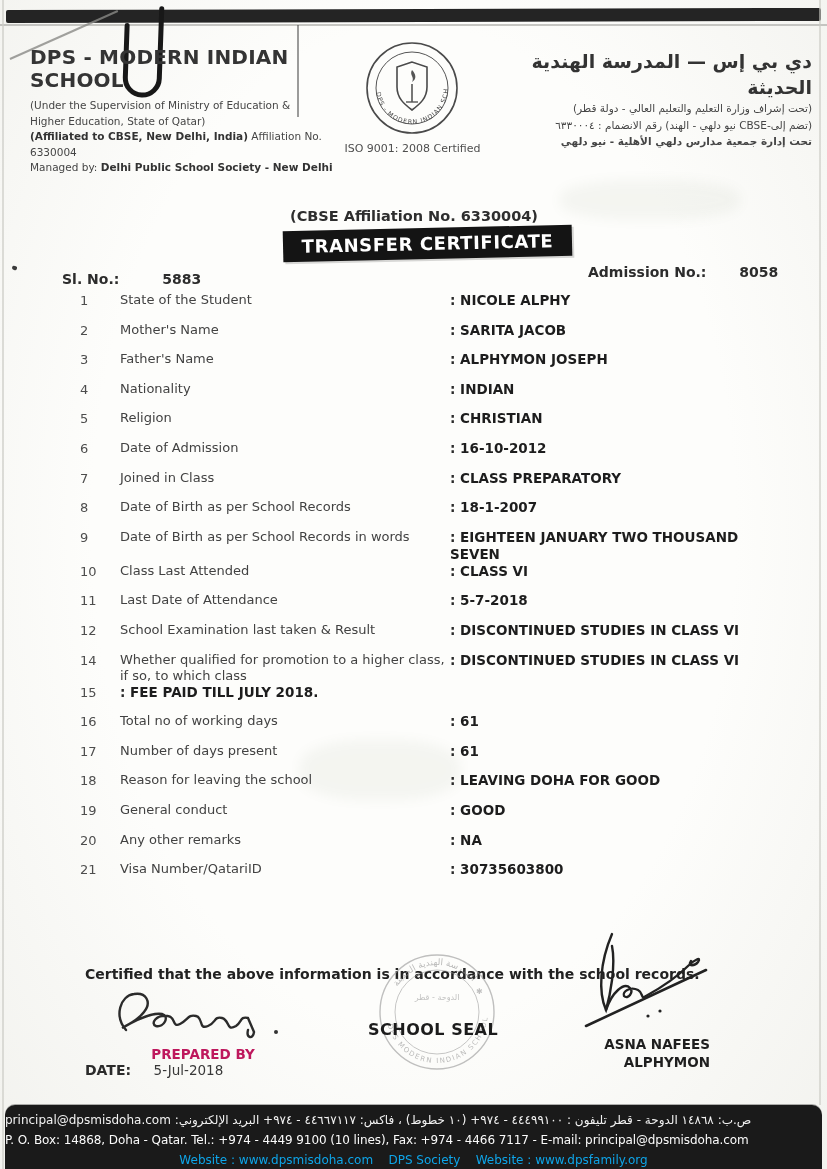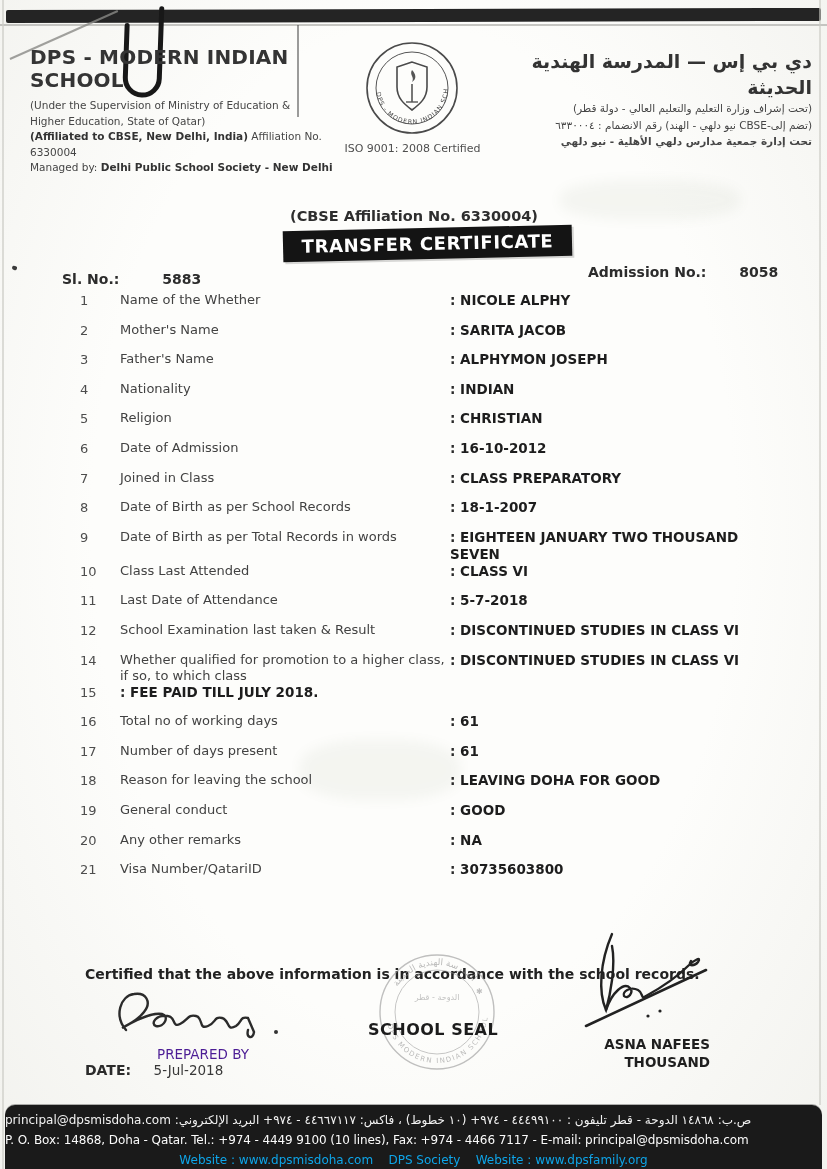--- a/index.html
+++ b/index.html
@@ -45,21 +45,21 @@
   .rows{left:80px;top:292px;width:714px;display:flex;flex-direction:column;}
   .frow{display:grid;grid-template-columns:40px 330px auto;min-height:29.6px;align-items:start;}
   .row-no{font-size:13px;color:#4d4d4d;padding-top:1px;}
   .row-label{font-size:13px;color:#424242;line-height:16px;white-space:pre-line;}
   .row-value{font-size:13.5px;font-weight:bold;color:#1d1d1d;line-height:17px;white-space:pre-line;max-width:330px;}
   .row-value::before{content:": ";color:#2a2a2a;}
   
   .certified{left:85px;top:966px;font-size:14px;font-weight:bold;color:#222;}
   .sig1{left:112px;top:986px;}
   .sig1-dot{left:274px;top:1030px;width:4px;height:4px;background:#333;border-radius:50%;}
-  .prepared{left:118px;top:1046px;width:170px;text-align:center;font-size:13.5px;font-weight:normal;color:#4c1d95;}
+  .prepared{left:118px;top:1046px;width:170px;text-align:center;font-size:13.5px;font-weight:bold;color:#be185d;}
   .date-row{left:85px;top:1062px;font-size:14px;color:#2b2b2b;}
   .date-row .lbl{font-weight:bold;}
   .date-row .val{font-weight:normal;font-size:13.5px;margin-left:18px;color:#383838;}
   .seal-wrap{left:370px;top:950px;width:134px;height:130px;opacity:.6;}
   .school-seal-label{left:368px;top:1020px;font-size:16px;font-weight:bold;color:#1c1c1c;letter-spacing:.5px;}
   .sig2{left:582px;top:930px;}
   .principal-block{left:580px;top:1036px;width:130px;text-align:right;}
   .principal-name{font-size:13.5px;font-weight:bold;color:#1f1f1f;}
   .principal-title{font-size:13.5px;font-weight:bold;color:#1f1f1f;margin-top:2px;}
   
@@ -132,21 +132,21 @@
   <span class="val">5883</span>
 </div>
 <div class="abs admno">
   <span>Admission No.:</span>
   <span class="val">8058</span>
 </div>
 
 <div class="abs rows">
   <div class="frow">
     <span class="row-no">1</span>
-    <span class="row-label">Name of the Whether</span>
+    <span class="row-label">State of the Student</span>
     <span class="row-value">NICOLE ALPHY</span>
   </div>
 
   <div class="frow">
     <span class="row-no">2</span>
     <span class="row-label">Mother's Name</span>
     <span class="row-value">SARITA JACOB</span>
   </div>
 
   <div class="frow">
@@ -180,21 +180,21 @@
   </div>
 
   <div class="frow">
     <span class="row-no">8</span>
     <span class="row-label">Date of Birth as per School Records</span>
     <span class="row-value">18-1-2007</span>
   </div>
 
   <div class="frow">
     <span class="row-no">9</span>
-    <span class="row-label">Date of Birth as per Total Records in words</span>
+    <span class="row-label">Date of Birth as per School Records in words</span>
     <span class="row-value">EIGHTEEN JANUARY TWO THOUSAND
 SEVEN</span>
   </div>
 
   <div class="frow">
     <span class="row-no">10</span>
     <span class="row-label">Class Last Attended</span>
     <span class="row-value">CLASS VI</span>
   </div>
 
@@ -294,20 +294,20 @@
 
 <svg class="abs sig2" width="132" height="104" viewBox="0 0 132 104">
   <path d="M30,4 C18,32 16,62 24,80 C28,66 34,36 30,16" fill="none" stroke="#222" stroke-width="2.4" stroke-linecap="round"></path>
   <path d="M24,80 C30,62 42,52 48,58 C52,62 46,70 42,66 C40,62 48,56 56,60 C62,63 58,70 64,66 C82,56 98,44 106,36 C112,30 120,26 116,32 C113,36 105,37 109,31" fill="none" stroke="#222" stroke-width="2.4" stroke-linecap="round"></path>
   <path d="M4,96 L124,40" fill="none" stroke="#222" stroke-width="2.6" stroke-linecap="round"></path>
   <circle cx="66" cy="86" r="1.6" fill="#222"></circle>
   <circle cx="78" cy="81" r="1.6" fill="#222"></circle>
 </svg>
 <div class="abs principal-block">
   <div class="principal-name">ASNA NAFEES</div>
-  <div class="principal-title">THOUSAND</div>
+  <div class="principal-title">ALPHYMON</div>
 </div>
 
 <div class="abs footer">
   <div class="f1">ص.ب: ١٤٨٦٨ الدوحة - قطر تليفون : ٤٤٤٩٩١٠٠ - ٩٧٤+ (١٠ خطوط) ، فاكس: ٤٤٦٦٧١١٧ - ٩٧٤+ البريد الإلكتروني: principal@dpsmisdoha.com</div>
   <div class="f2">P. O. Box: 14868, Doha - Qatar. Tel.: +974 - 4449 9100 (10 lines), Fax: +974 - 4466 7117 - E-mail: principal@dpsmisdoha.com</div>
   <div class="f3">Website : www.dpsmisdoha.com    DPS Society    Website : www.dpsfamily.org</div>
 </div>
 
 </body></html>

